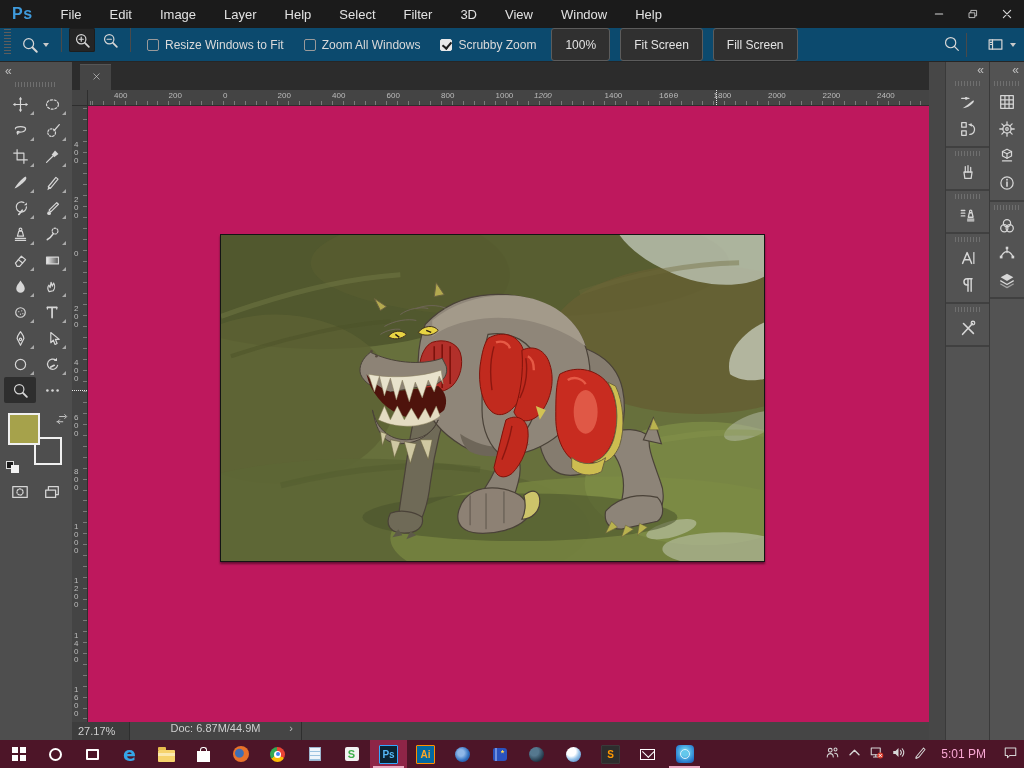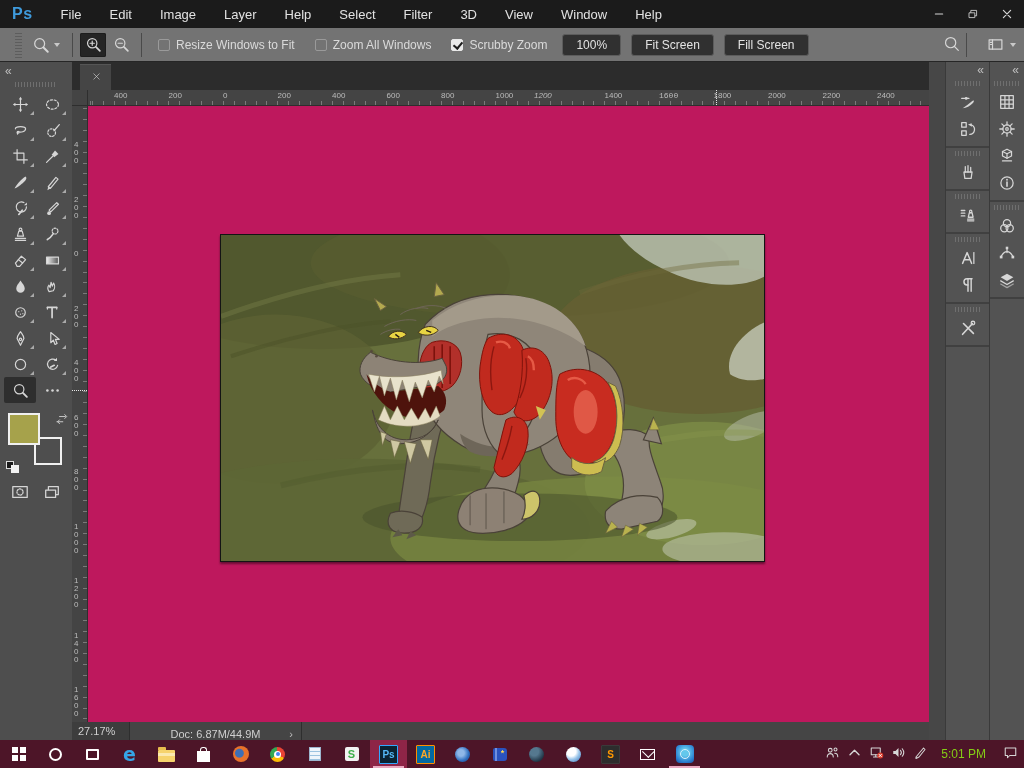--- a/index.html
+++ b/index.html
@@ -10,21 +10,21 @@
   
   .menubar { height:28px; background:#1b1b1b; display:flex; align-items:center; color:#e2e2e2; font-size:13px; }
   .ps-logo { color:#3f9bdc; font-weight:bold; font-size:16px; padding:0 14px 0 12px; letter-spacing:.5px; }
   .menu-list { display:flex; align-items:flex-start; gap:0; }
   .menu-item { padding:5px 14px; cursor:default; }
   .win-controls { margin-left:auto; display:flex; align-items:center; }
   .win-btn { width:34px; height:24px; display:flex; align-items:center; justify-content:center; color:#cfcfcf; }
   .win-btn svg { width:12px; height:12px; stroke:#cfcfcf; stroke-width:1.6; fill:none; }
 
   
-  .optionsbar { height:34px; background:#737373; border-bottom:1px solid #262626; display:flex; align-items:center; font-size:12px; color:#dadada; padding-left:13px; }
+  .optionsbar { height:34px; background:#0c4a6e; border-bottom:1px solid #262626; display:flex; font-size:12px; color:#dadada; padding-left:2px; }
   .grip-v { width:7px; height:26px; margin:0 4px 0 2px;
     background:repeating-linear-gradient(0deg,#5d5d5d 0 1px,transparent 1px 3px); }
   .tool-preset { display:flex; align-items:center; gap:2px; padding:2px 6px; }
   .tool-preset svg { width:18px; height:18px; }
   .caret { width:0; height:0; border-left:3.5px solid transparent; border-right:3.5px solid transparent; border-top:4px solid #c9c9c9; margin-left:2px; }
   .sep { width:1px; height:24px; background:#2c2c2c; border-right:1px solid #4a4a4a; margin:0 6px; }
   .opt-zoombtn { width:26px; height:24px; display:flex; align-items:center; justify-content:center; border-radius:2px; margin:0 1px; }
   .opt-zoombtn svg { width:17px; height:17px; }
   .opt-zoombtn.pressed { background:#252525; box-shadow:inset 0 0 0 1px #1d1d1d; }
   .chk-row { display:flex; align-items:center; gap:6px; margin:0 10px; }
@@ -81,21 +81,21 @@
     background:repeating-linear-gradient(180deg,#7a7a7a 0 1px,transparent 1px 10.9px); background-position-y:2px; }
   .vlabel { position:absolute; left:2px; font-size:8px; line-height:8px; color:#bcbcbc; white-space:pre-line; }
   .cursor-h { position:absolute; top:0; bottom:0; left:628px; border-left:1px dotted #e8e8e8; }
   .cursor-v { position:absolute; left:0; right:0; top:284px; border-top:1px dotted #e8e8e8; }
   .canvas-wrap { position:absolute; left:148px; top:144px; width:545px; height:328px;
     border:1px solid #141414; box-shadow:0 2px 2px rgba(0,0,0,.45); }
   .canvas-wrap svg { display:block; }
 
   .statusbar { height:18px; background:#454545; display:flex; align-items:center; font-size:11px; color:#cfcfcf; }
   .status-zoom { width:58px; padding-left:6px; height:100%; display:flex; align-items:center; background:#3d3d3d; border-right:1px solid #2e2e2e; }
-  .status-doc { width:172px; height:100%; display:flex; align-items:flex-end; justify-content:center; gap:0; border-right:1px solid #2e2e2e; position:relative; }
+  .status-doc { width:172px; height:100%; display:flex; align-items:flex-start; justify-content:center; gap:0; border-right:1px solid #2e2e2e; position:relative; }
   .status-chevron { position:absolute; right:8px; color:#bdbdbd; font-size:11px; }
   .status-chevron::before { content:"\203A"; }
 
   
   .gutter { width:16px; background:#474747; flex:none; }
   .dockcol { background:#535353; flex:none; display:flex; flex-direction:column; border-left:1px solid #3a3a3a; }
   .dockcol.a { width:44px; }
   .dockcol.b { width:35px; }
   .dockcol .dock-head { justify-content:flex-end; height:16px; }
   .pgroup { border-bottom:2px solid #404040; padding-bottom:4px; }
@@ -104,21 +104,21 @@
   .picon svg { width:18px; height:18px; }
 
   
   .taskbar { position:absolute; left:0; right:0; bottom:0; height:28px; background:#4d1528; display:flex; align-items:stretch; color:#fff; }
   .tb-apps { display:flex; align-items:stretch; }
   .tile { width:37px; display:flex; align-items:center; justify-content:center; position:relative; }
   .tile.active { background:#8e2547; }
   .tile.active::after, .tile.running::after { content:""; position:absolute; left:3px; right:3px; bottom:0; height:2px; background:#eaa9c1; }
   .tb-tray { margin-left:auto; display:flex; align-items:center; gap:7px; padding-right:6px; }
   .tb-tray svg { width:15px; height:15px; }
-  .tray-time { font-size:12px; color:#84cc16; padding:0 10px 0 6px; }
+  .tray-time { font-size:12px; color:#f9a8d4; padding:0 10px 0 6px; }
 
   
   .g { display:inline-block; position:relative; }
   .g-start { width:14px; height:14px;
     background:conic-gradient(#fff 0 360deg); 
     -webkit-mask:linear-gradient(#000,#000); 
     background:transparent; }
   .g-start::before { content:""; position:absolute; left:0; top:0; width:6px; height:6px; background:#fff; box-shadow:8px 0 0 #fff, 0 8px 0 #fff, 8px 8px 0 #fff; }
   .g-cortana { width:13px; height:13px; border:2px solid #fff; border-radius:50%; }
   .g-taskview { width:13px; height:11px; border:2px solid #fff; border-radius:1px; }

